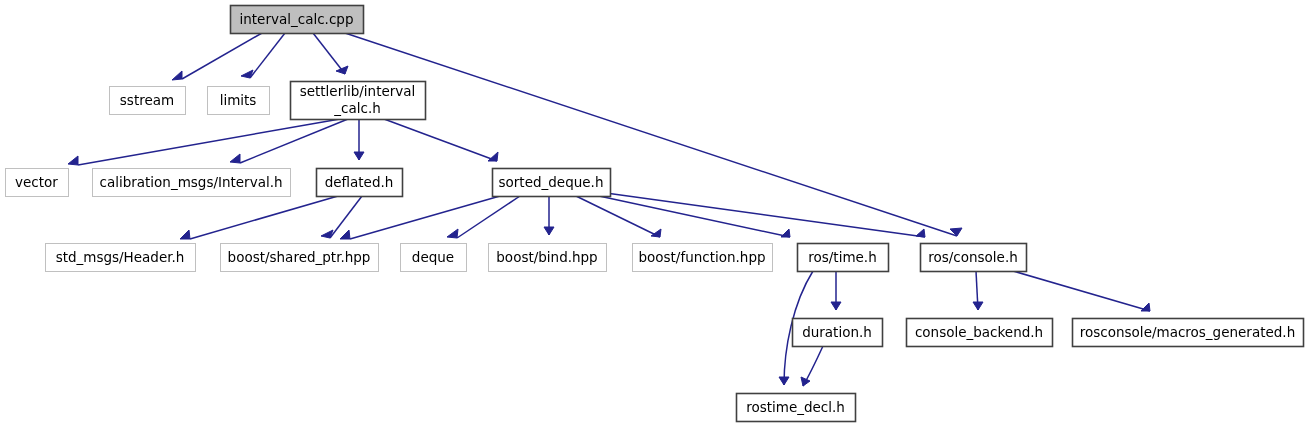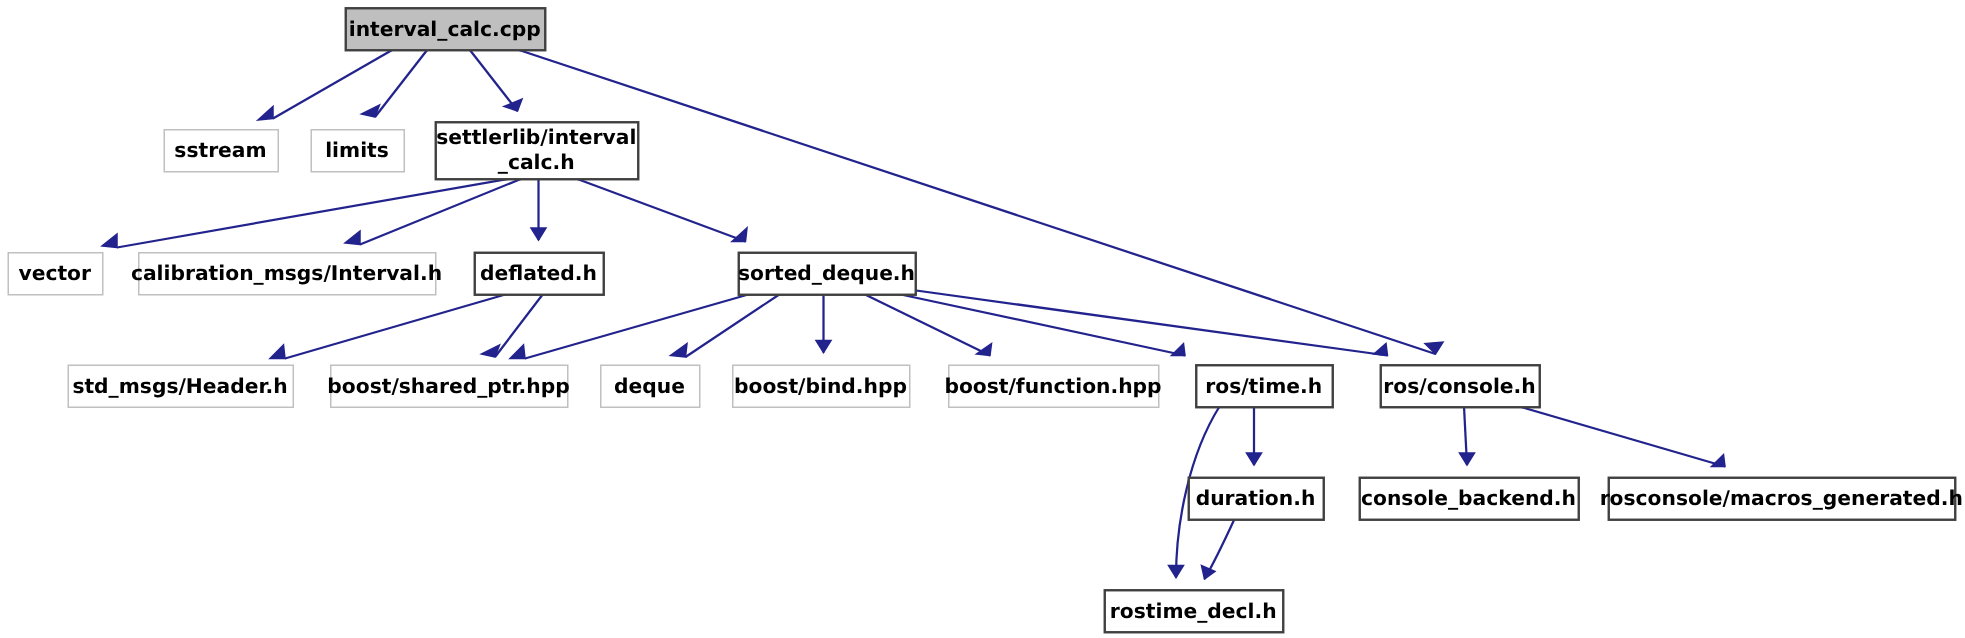--- a/index.html
+++ b/index.html
@@ -7,21 +7,20 @@
     padding: 0;
     background: #ffffff;
   }
   #graph-root {
     position: relative;
     width: 1310px;
     height: 425px;
     background: #ffffff;
     font-family: "DejaVu Sans", "Liberation Sans", sans-serif;
     overflow: hidden;
-    font-weight: bold;
   }
   svg#graph-canvas {
     position: absolute;
     top: 0; left: 0;
     width: 1310px;
     height: 425px;
     display: block;
   }
   .node-box {
     fill: #ffffff;

